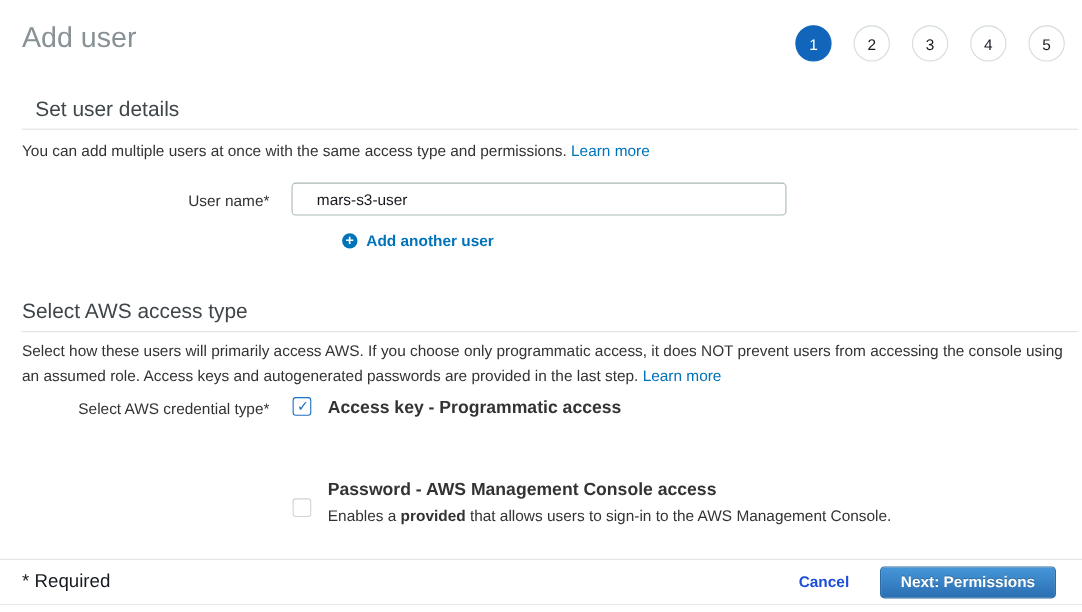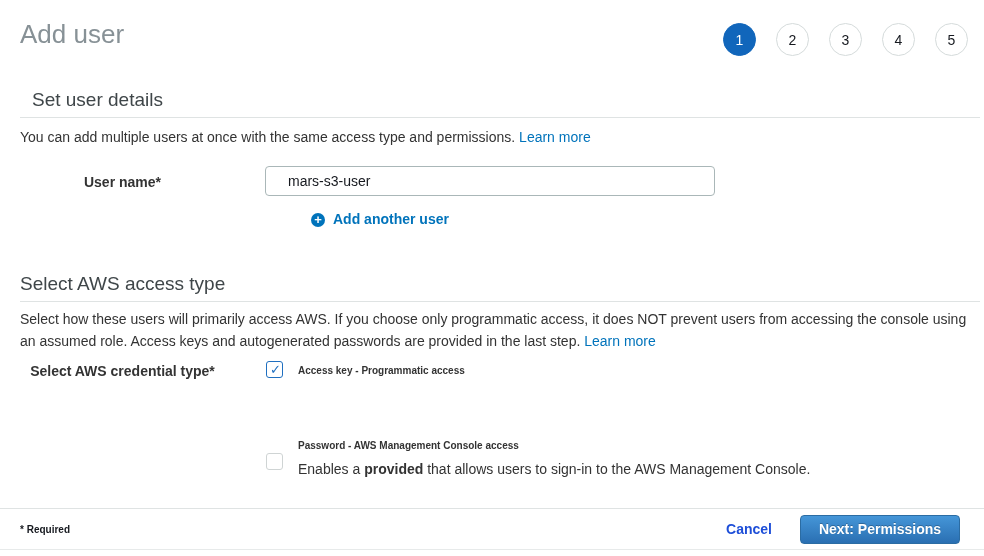--- a/index.html
+++ b/index.html
@@ -23,29 +23,29 @@
   .h2{left:20px;top:272px;}
   .rule{left:20px;right:4px;height:0;border-top:1px solid #dfe3e3;}
   .rule1{top:117px;}
   .rule2{top:301px;}
   .para{font-size:14px;line-height:22px;color:#333;}
   .p1{left:20px;top:126px;width:948px;}
   .p2{left:20px;top:308px;width:948px;}
   .link{color:#0073bb;cursor:pointer;text-decoration:none;}
   .b{font-weight:bold;}
   
-  .field-label{font-size:14px;font-weight:bold;color:#333;text-align:center;}
+  .field-label{font-size:14px;font-weight:normal;color:#333;text-align:right;}
   .username-label{left:0;top:174px;width:245px;}
   .username-input{
     left:265px;top:166px;width:450px;height:30px;box-sizing:border-box;
     border:1px solid #aab7b8;border-radius:4px;padding:0 22px;font-size:14px;color:#16191f;
     font-family:"Liberation Sans","DejaVu Sans",sans-serif;outline:none;background:#fff;
   }
   .add-another{
-    left:265px;top:211px;display:flex;align-items:flex-end;gap:8px;cursor:pointer;
+    left:265px;top:211px;display:flex;align-items:center;gap:8px;cursor:pointer;
     color:#0073bb;font-size:14px;font-weight:bold;padding-left:46px;
   }
   .plus-icon{
     width:14px;height:14px;border-radius:50%;background:#0073bb;color:#fff;position:relative;
     flex:0 0 auto;
   }
   .plus-icon::before{
     content:"+";position:absolute;left:0;top:0;width:14px;height:14px;
     font-size:13px;line-height:13px;font-weight:bold;text-align:center;
   }
@@ -55,32 +55,32 @@
     width:17px;height:17px;box-sizing:border-box;border:1px solid #cfd4d4;border-radius:3px;
     background:#fff;cursor:pointer;position:relative;
   }
   .checkbox.checked{border-color:#1f6fc0;}
   .checkbox.checked::after{
     content:"\2713";position:absolute;left:1px;top:0px;width:15px;height:15px;
     color:#1f6fc0;font-size:13px;line-height:15px;font-weight:bold;text-align:center;
   }
   .cb1{left:266px;top:361px;}
   .cb2{left:266px;top:436px;}
-  .option-title{font-size:10px;font-weight:bold;color:#333;line-height:18px;}
+  .option-title{font-size:16px;font-weight:bold;color:#333;line-height:18px;}
   .opt1-title{left:298px;top:362px;}
   .opt2-title{left:298px;top:437px;}
   .option-desc{font-size:14px;line-height:22px;color:#333;}
   .opt1-desc{left:298px;top:383px;width:560px;}
   .opt2-desc{left:298px;top:458px;width:620px;}
   
   .footer{
     left:0;right:0;top:508px;height:41px;border-top:1px solid #dfe3e3;
     display:flex;align-items:center;padding:0 24px 0 20px;box-sizing:border-box;gap:28px;
   }
-  .required-note{font-size:10px;font-weight:bold;color:#16191f;margin-right:auto;}
+  .required-note{font-size:17px;font-weight:normal;color:#16191f;margin-right:auto;}
   .cancel-link{font-size:14px;font-weight:bold;color:#1d4ed8;cursor:pointer;margin-left:20px;}
   .next-button{
     min-width:160px;height:29px;border-radius:4px;border:1px solid #2b6ca3;
     background:linear-gradient(to bottom,#4596d8,#2a6fb2);
     color:#fff;font-size:14px;font-weight:bold;font-family:"Liberation Sans","DejaVu Sans",sans-serif;
     text-shadow:0 -1px 0 rgba(0,0,0,0.25);cursor:pointer;padding:0 14px;
   }
   .bottom-line{left:0;right:0;top:549px;height:0;border-top:1px solid #e7eaea;}
 </style>
 </head>

